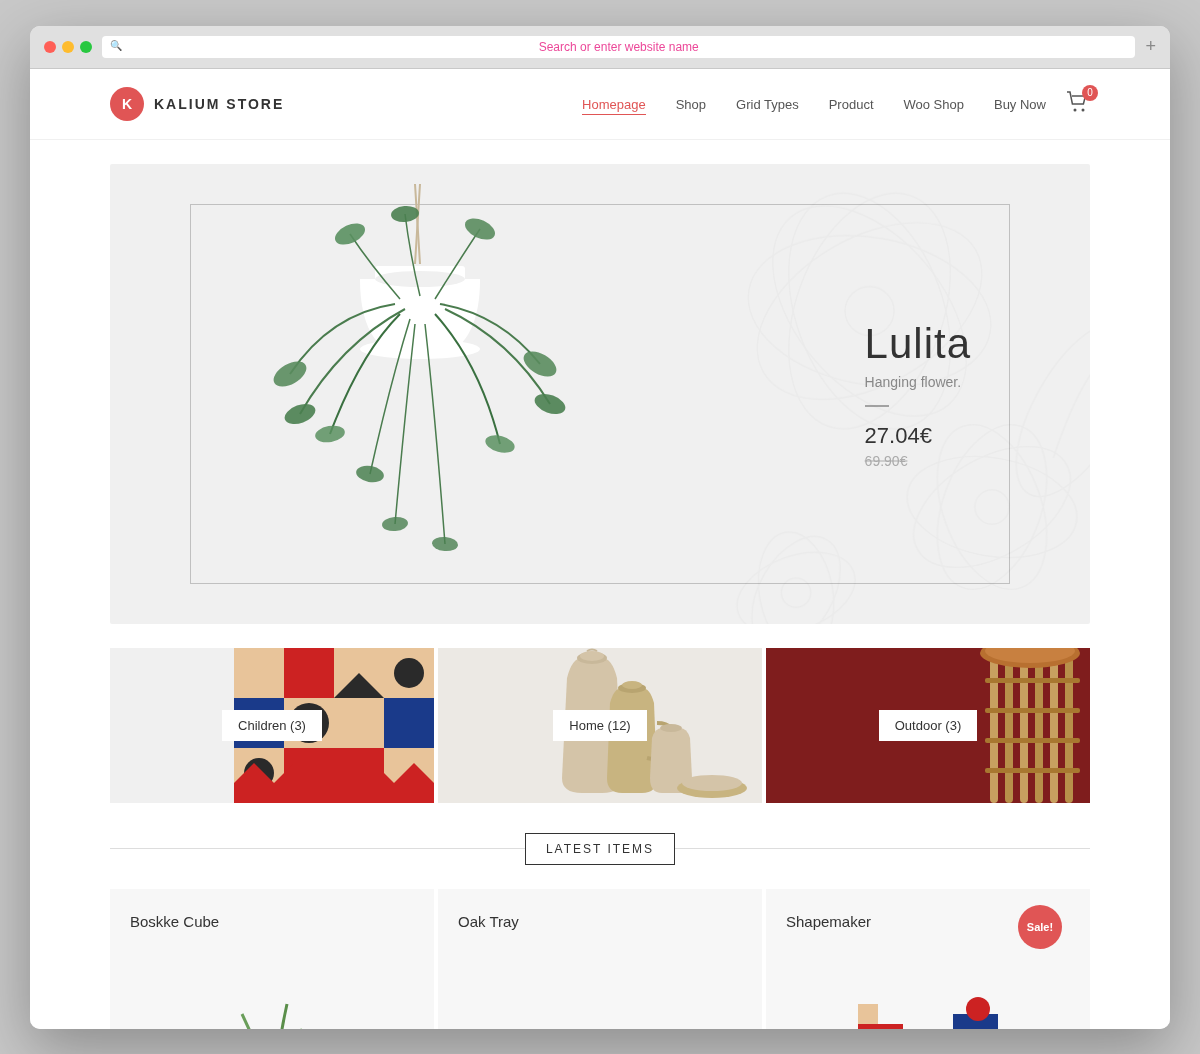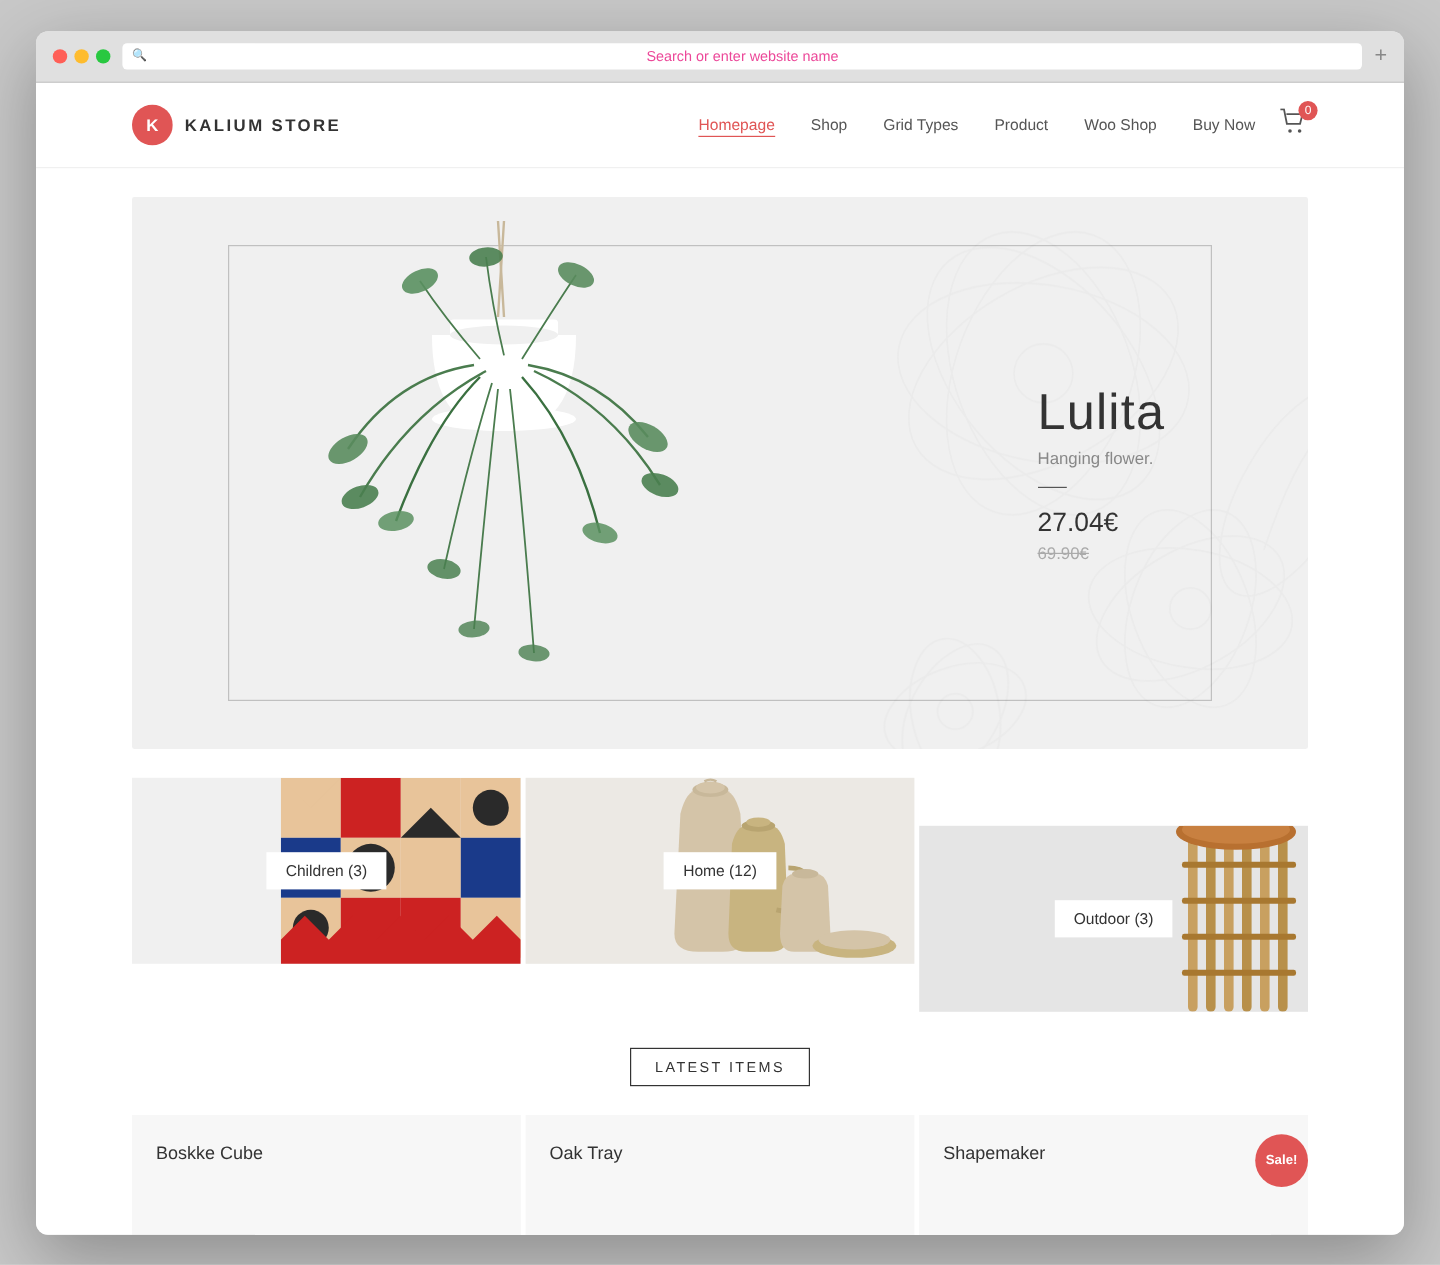--- a/index.html
+++ b/index.html
@@ -240,31 +240,29 @@
     
     .cat-children {
       background: #f0f0f0;
     }
 
     .cat-home {
       background: #ece9e4;
     }
 
     .cat-outdoor {
-      background: #e5e5e5;
-      margin-top: 40px;
+      background: #7f1d1d;
     }
 
     
     .section-divider {
       display: flex;
       align-items: center;
       margin: 30px 80px 24px;
       gap: 0;
-      flex-direction: column;
     }
 
     .divider-line {
       flex: 1;
       height: 1px;
       background: #ddd;
     }
 
     .section-title {
       border: 1px solid #333;
@@ -304,21 +302,21 @@
       display: flex;
       align-items: flex-end;
       justify-content: center;
       overflow: hidden;
       margin-top: 8px;
     }
 
     .sale-badge {
       position: absolute;
       top: 16px;
-      right: 0;
+      right: 28px;
       background: #e05555;
       color: white;
       border-radius: 50%;
       width: 44px;
       height: 44px;
       display: flex;
       align-items: center;
       justify-content: center;
       font-size: 11px;
       font-weight: 600;

